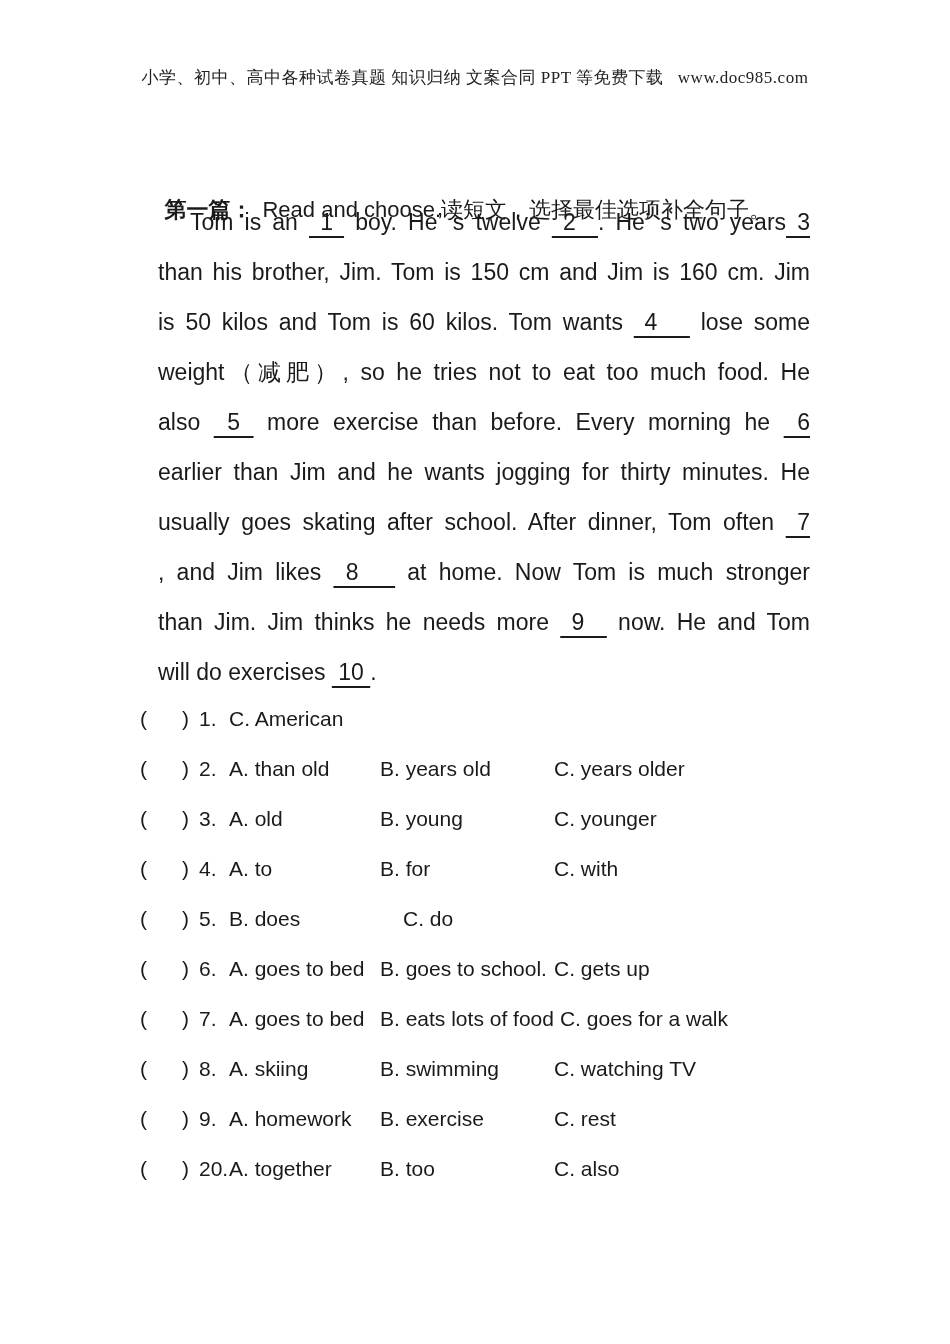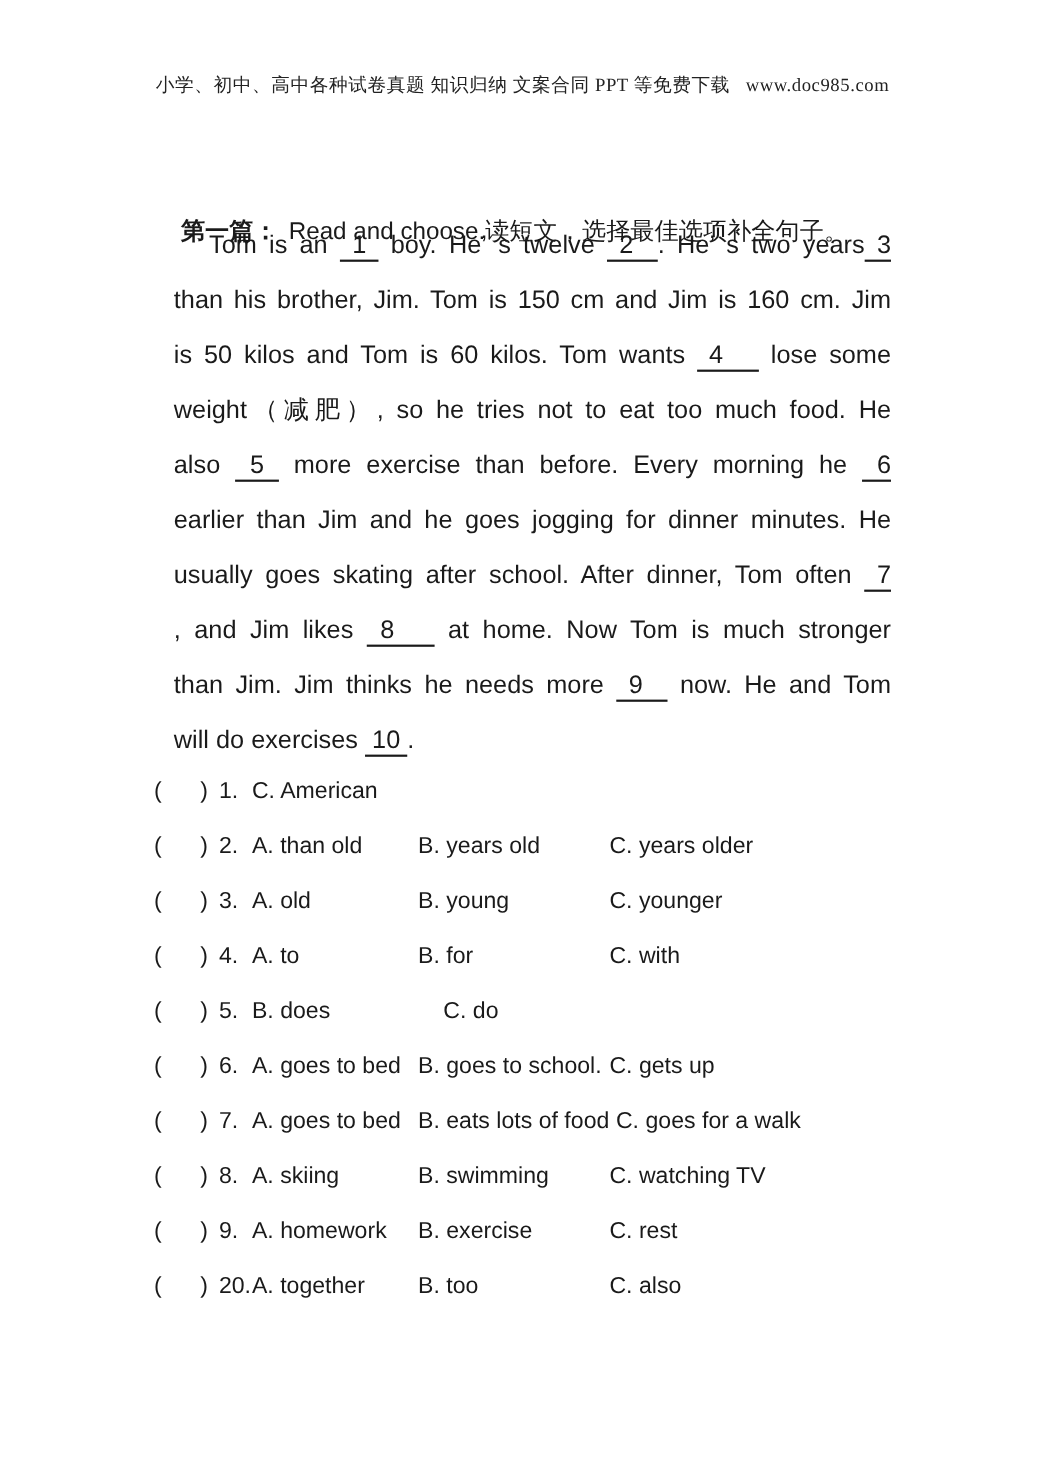--- a/index.html
+++ b/index.html
@@ -78,21 +78,21 @@
   <div class="section-title">
     <span class="label">第一篇：</span><span>Read and choose.</span><span>读短文，选择最佳选项补全句子。</span>
   </div>
 
   <div class="passage">
       <div class="p-line indent"><span>Tom is an </span><span class="blank"> 1 </span><span> boy. He’ s twelve </span><span class="blank"> 2  </span><span>. He’ s two years</span><span class="blank"> 3</span></div>
       <div class="p-line"><span>than his brother, Jim. Tom is 150 cm and Jim is 160 cm. Jim</span></div>
       <div class="p-line"><span>is 50 kilos and Tom is 60 kilos. Tom wants </span><span class="blank"> 4   </span><span> lose some</span></div>
       <div class="p-line"><span>weight（减肥）, so he tries not to eat too much food. He</span></div>
       <div class="p-line"><span>also </span><span class="blank"> 5 </span><span> more exercise than before. Every morning he </span><span class="blank"> 6</span></div>
-      <div class="p-line"><span>earlier than Jim and he goes jogging for dinner minutes. He</span></div>
+      <div class="p-line"><span>earlier than Jim and he wants jogging for thirty minutes. He</span></div>
       <div class="p-line"><span>usually goes skating after school. After dinner, Tom often </span><span class="blank"> 7</span></div>
       <div class="p-line"><span>, and Jim likes </span><span class="blank"> 8   </span><span>  at home. Now Tom is much stronger</span></div>
       <div class="p-line"><span>than Jim. Jim thinks he needs more </span><span class="blank"> 9  </span><span> now. He and Tom</span></div>
       <div class="p-line last"><span>will do exercises </span><span class="blank"> 10 </span><span>.</span></div>
     </div>
 
   <div class="questions">
       <div class="q-row">
         <span class="q-paren">(      )</span>
         <span class="q-num">1.</span>

